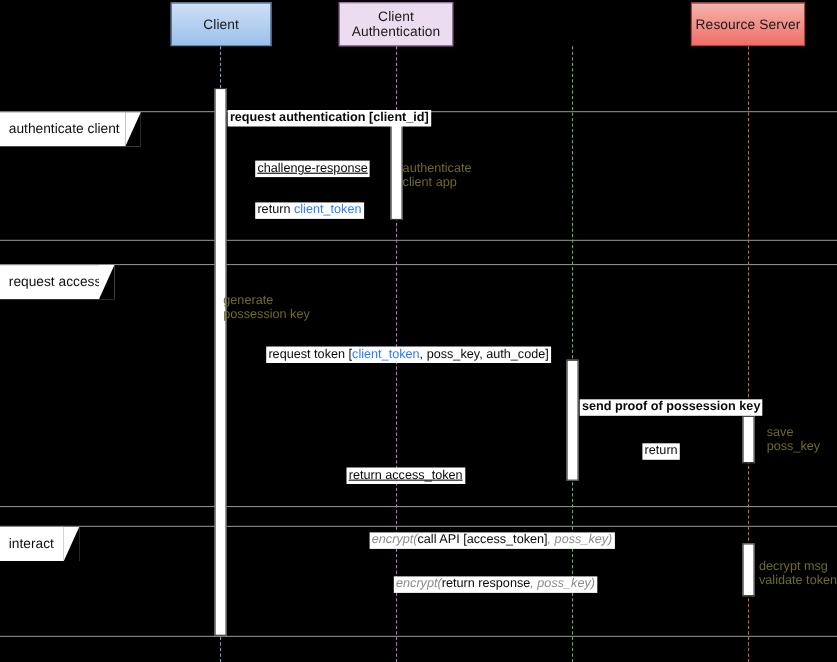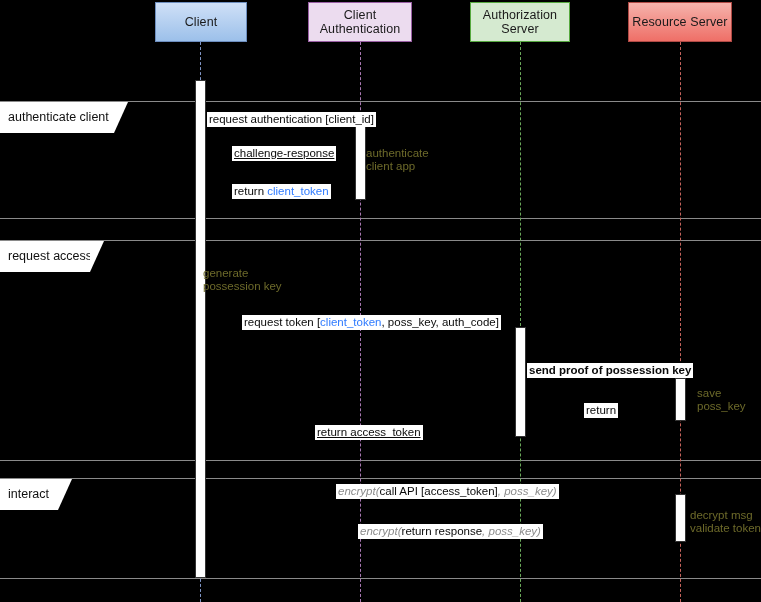--- a/index.html
+++ b/index.html
@@ -117,30 +117,27 @@
     <div class="activation" style="left: 355px; top: 112px; height: 88px;"></div>
     <div class="activation" style="left: 515px; top: 327px; height: 110px;"></div>
     <div class="activation" style="left: 675px; top: 378px; height: 43px;"></div>
     <div class="activation" style="left: 675px; top: 494px; height: 48px;"></div>
     <div class="participant p-client" style="left: 155px; top: 2px; width: 92px; height: 40px;">
       <span>Client</span>
     </div>
     <div class="participant p-clientauth" style="left: 308px; top: 2px; width: 104px; height: 40px;">
       <span>Client<br>Authentication</span>
     </div>
-    <div class="participant p-authserver" style="left: 470px; top: 2px; width: 100px; height: 40px;">
-      <span>Authorization<br>Server</span>
-    </div>
     <div class="participant p-resourceserver" style="left: 628px; top: 2px; width: 104px; height: 40px;">
       <span>Resource Server</span>
     </div>
     <div class="frag-tab" style="left: 0px; top: 102px; width: 128px;"><span>authenticate client</span></div>
     <div class="frag-tab" style="left: 0px; top: 241px; width: 104px;"><span>request access</span></div>
     <div class="frag-tab" style="left: 0px; top: 479px; width: 72px;"><span>interact</span></div>
-    <div class="msg" style="left: 207px; top: 112px;"><span>request authentication [client_id]</span></div>
+    <div class="msg" style="left: 207px; top: 100px; font-weight: bold;"><span>request authentication [client_id]</span></div>
     <div class="msg" style="left: 232px; top: 146px; text-decoration: underline;"><span>challenge-response</span></div>
     <div class="msg" style="left: 232px; top: 184px;"><span>return </span><span class="tok">client_token</span></div>
     <div class="msg" style="left: 242px; top: 315px;"><span>request token [</span><span class="tok">client_token</span><span>, poss_key, auth_code]</span></div>
     <div class="msg" style="left: 527px; top: 363px; font-weight: bold;"><span>send proof of possession key</span></div>
     <div class="msg" style="left: 584px; top: 403px;"><span>return</span></div>
     <div class="msg" style="left: 315px; top: 425px; text-decoration: underline;"><span>return access_token</span></div>
     <div class="msg" style="left: 336px; top: 484px;"><span class="enc">encrypt(</span><span>call API [access_token]</span><span class="enc">, poss_key)</span></div>
     <div class="msg" style="left: 358px; top: 524px;"><span class="enc">encrypt(</span><span>return response</span><span class="enc">, poss_key)</span></div>
     <div class="note" style="left: 366px; top: 147px; width: 90px;"><div>authenticate</div><div>client app</div></div>
     <div class="note" style="left: 203px; top: 267px; width: 120px;"><div>generate</div><div>possession key</div></div>

